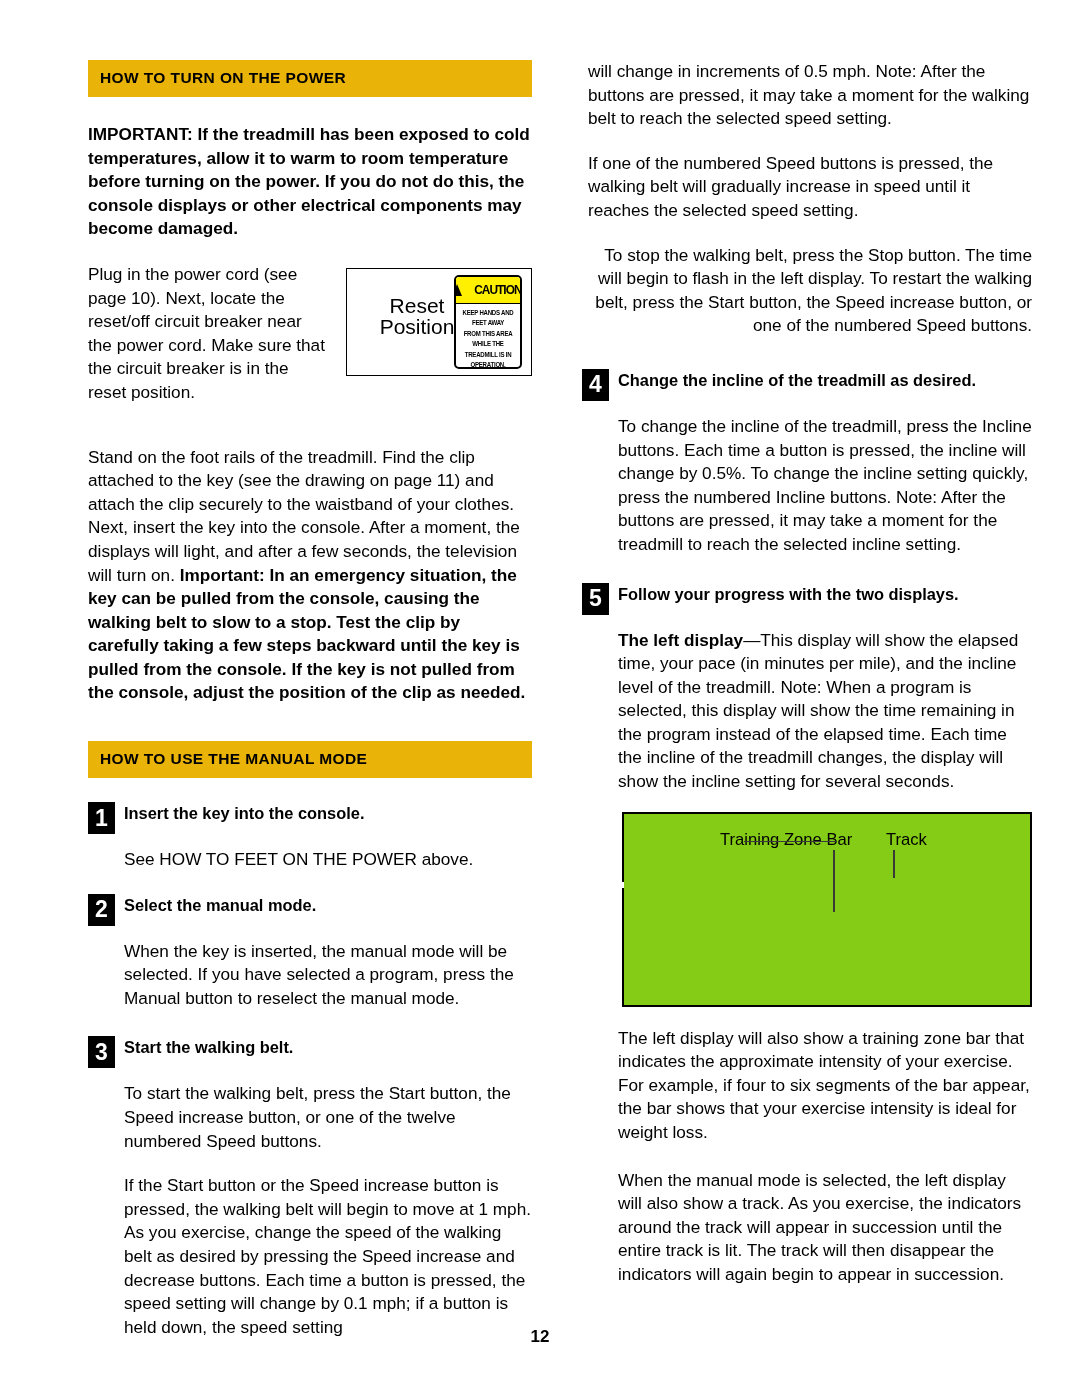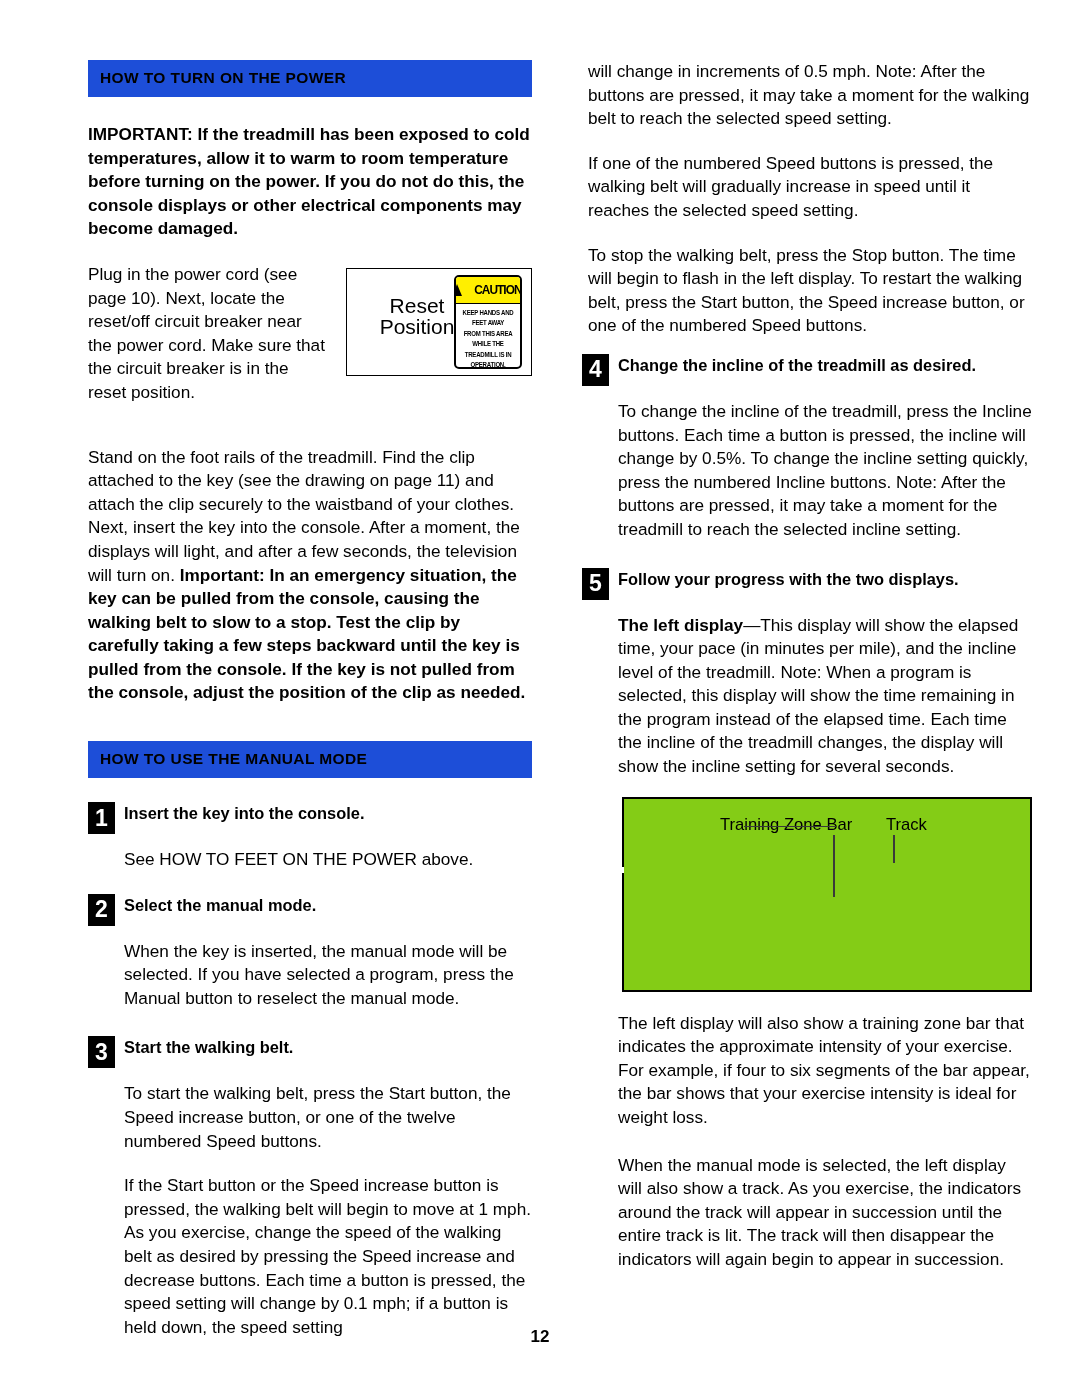--- a/index.html
+++ b/index.html
@@ -26,21 +26,21 @@
   .col {
     position: absolute;
     top: 60px;
     width: 444px;
   }
   .col-left  { left: 88px; }
   .col-right { left: 588px; }
 
   
   .section-bar {
-    background: #1d4ed8;
+    background: #eab308;
     padding: 9px 12px 10px 12px;
     font-size: 15.5px;
     font-weight: bold;
     letter-spacing: 0.4px;
     margin-bottom: 26px;
   }
 
   
   p {
     margin: 0 0 17px 0;
@@ -271,21 +271,21 @@
       <p style="margin-bottom:21px;">To start the walking belt, press the Start button, the Speed increase button, or one of the twelve numbered Speed buttons.</p>
       <p class="tight">If the Start button or the Speed increase button is pressed, the walking belt will begin to move at 1 mph. As you exercise, change the speed of the walking belt as desired by pressing the Speed increase and decrease buttons. Each time a button is pressed, the speed setting will change by 0.1 mph; if a button is held down, the speed setting</p>
     </div>
 
   </div>
 
   <div class="col col-right">
 
     <p style="margin-bottom:21px;">will change in increments of 0.5 mph. Note: After the buttons are pressed, it may take a moment for the walking belt to reach the selected speed setting.</p>
     <p style="margin-bottom:21px;">If one of the numbered Speed buttons is pressed, the walking belt will gradually increase in speed until it reaches the selected speed setting.</p>
-    <p style="margin-bottom:16px;">To stop the walking belt, press the Stop button. The time will begin to flash in the left display. To restart the walking belt, press the Start button, the Speed increase button, or one of the numbered Speed buttons.</p>
+    <p style="margin-bottom:31px;text-align:right;">To stop the walking belt, press the Stop button. The time will begin to flash in the left display. To restart the walking belt, press the Start button, the Speed increase button, or one of the numbered Speed buttons.</p>
 
     <div class="step">
       <div class="step-num">4</div>
       <div class="step-title">Change the incline of the treadmill as desired.</div>
     </div>
     <div class="step-body" style="margin-left:30px;">
       <p style="margin-bottom:26px;">To change the incline of the treadmill, press the Incline buttons. Each time a button is pressed, the incline will change by 0.5%. To change the incline setting quickly, press the numbered Incline buttons. Note: After the buttons are pressed, it may take a moment for the treadmill to reach the selected incline setting.</p>
     </div>
 
     <div class="step">

